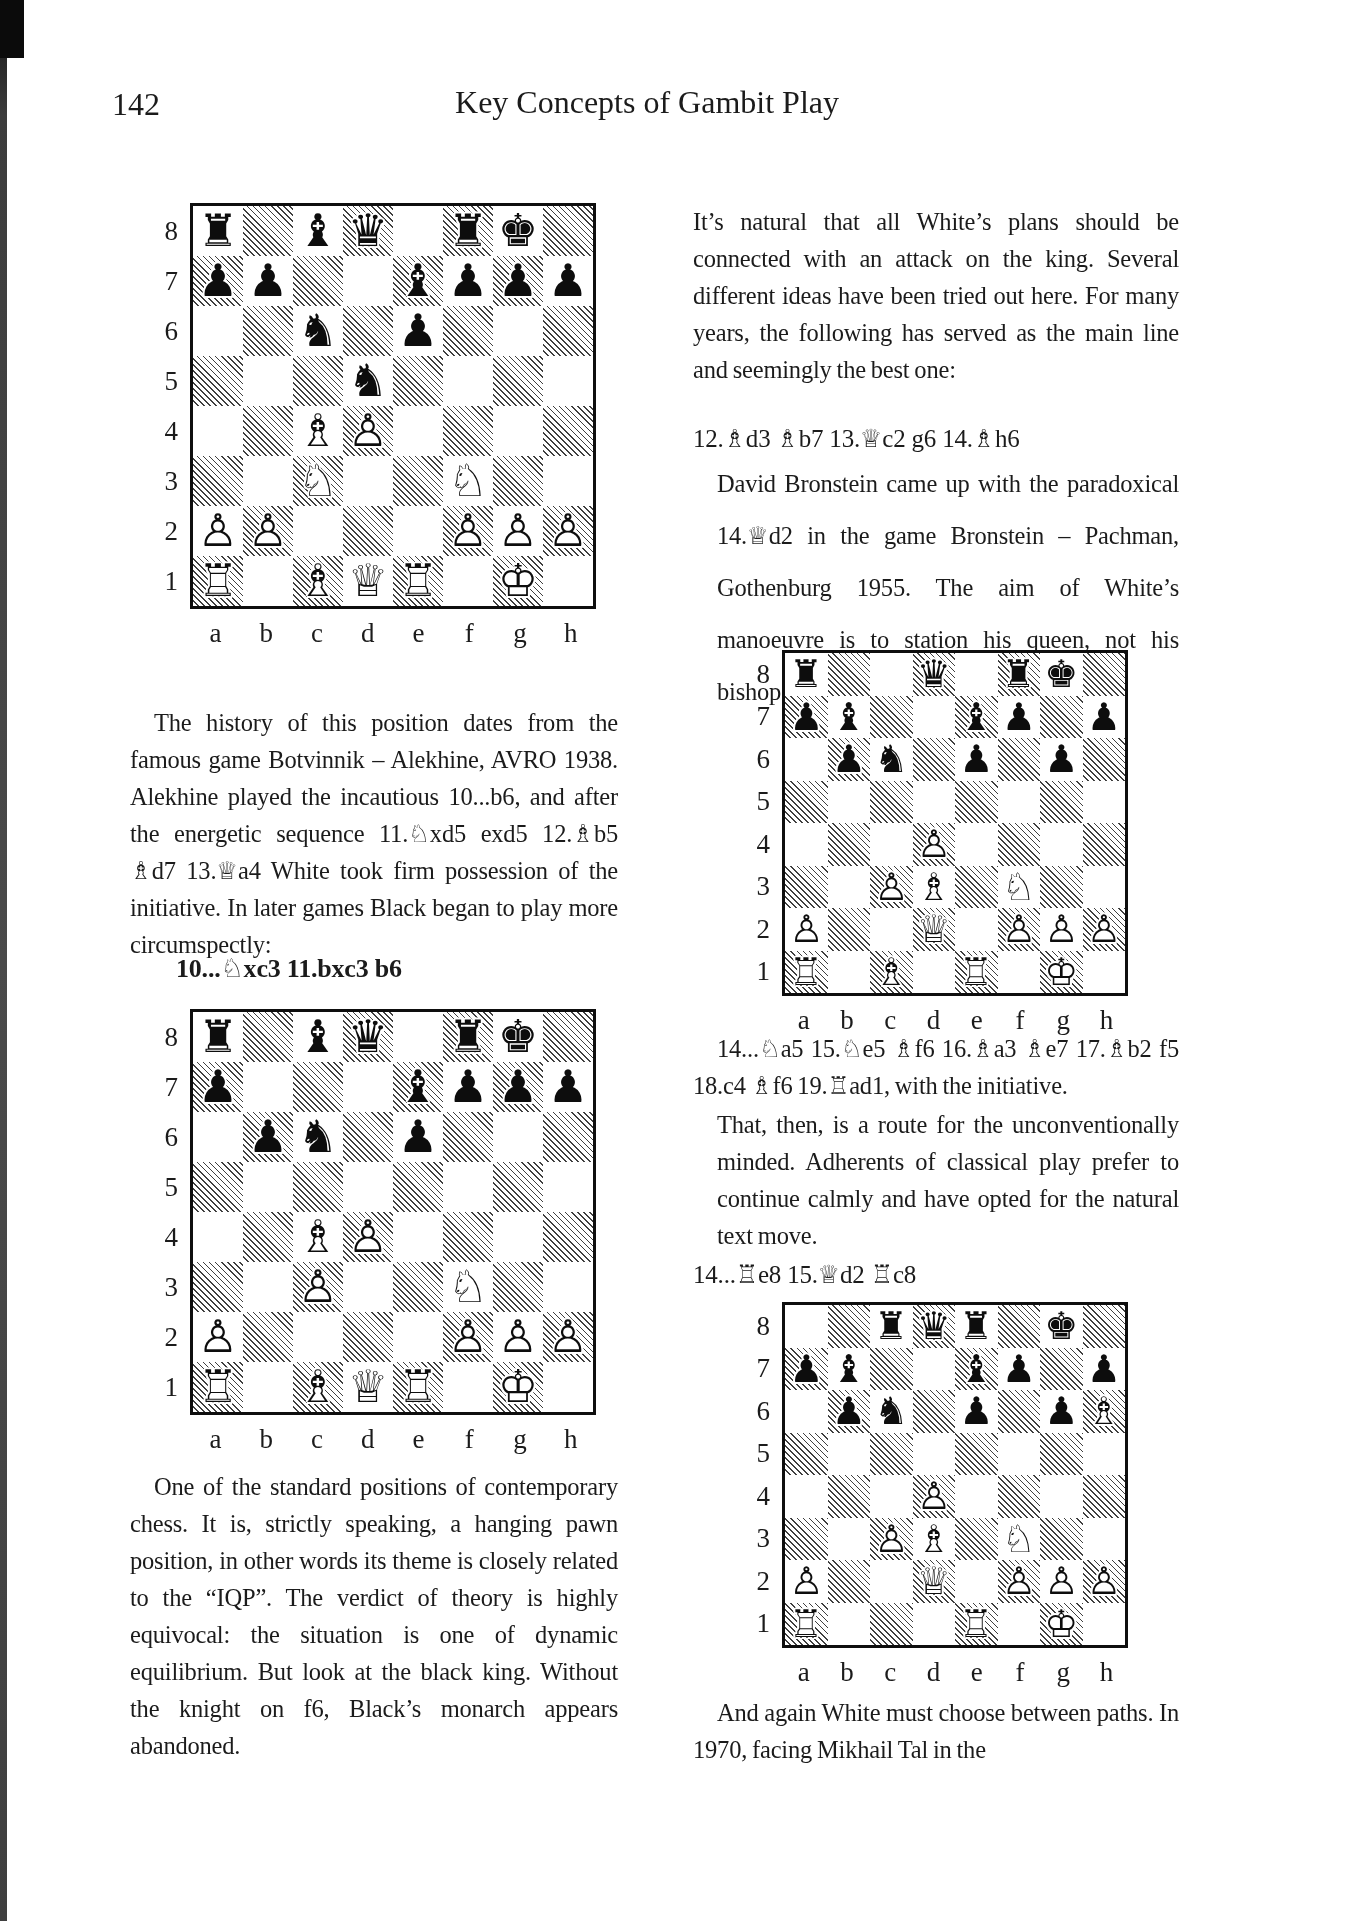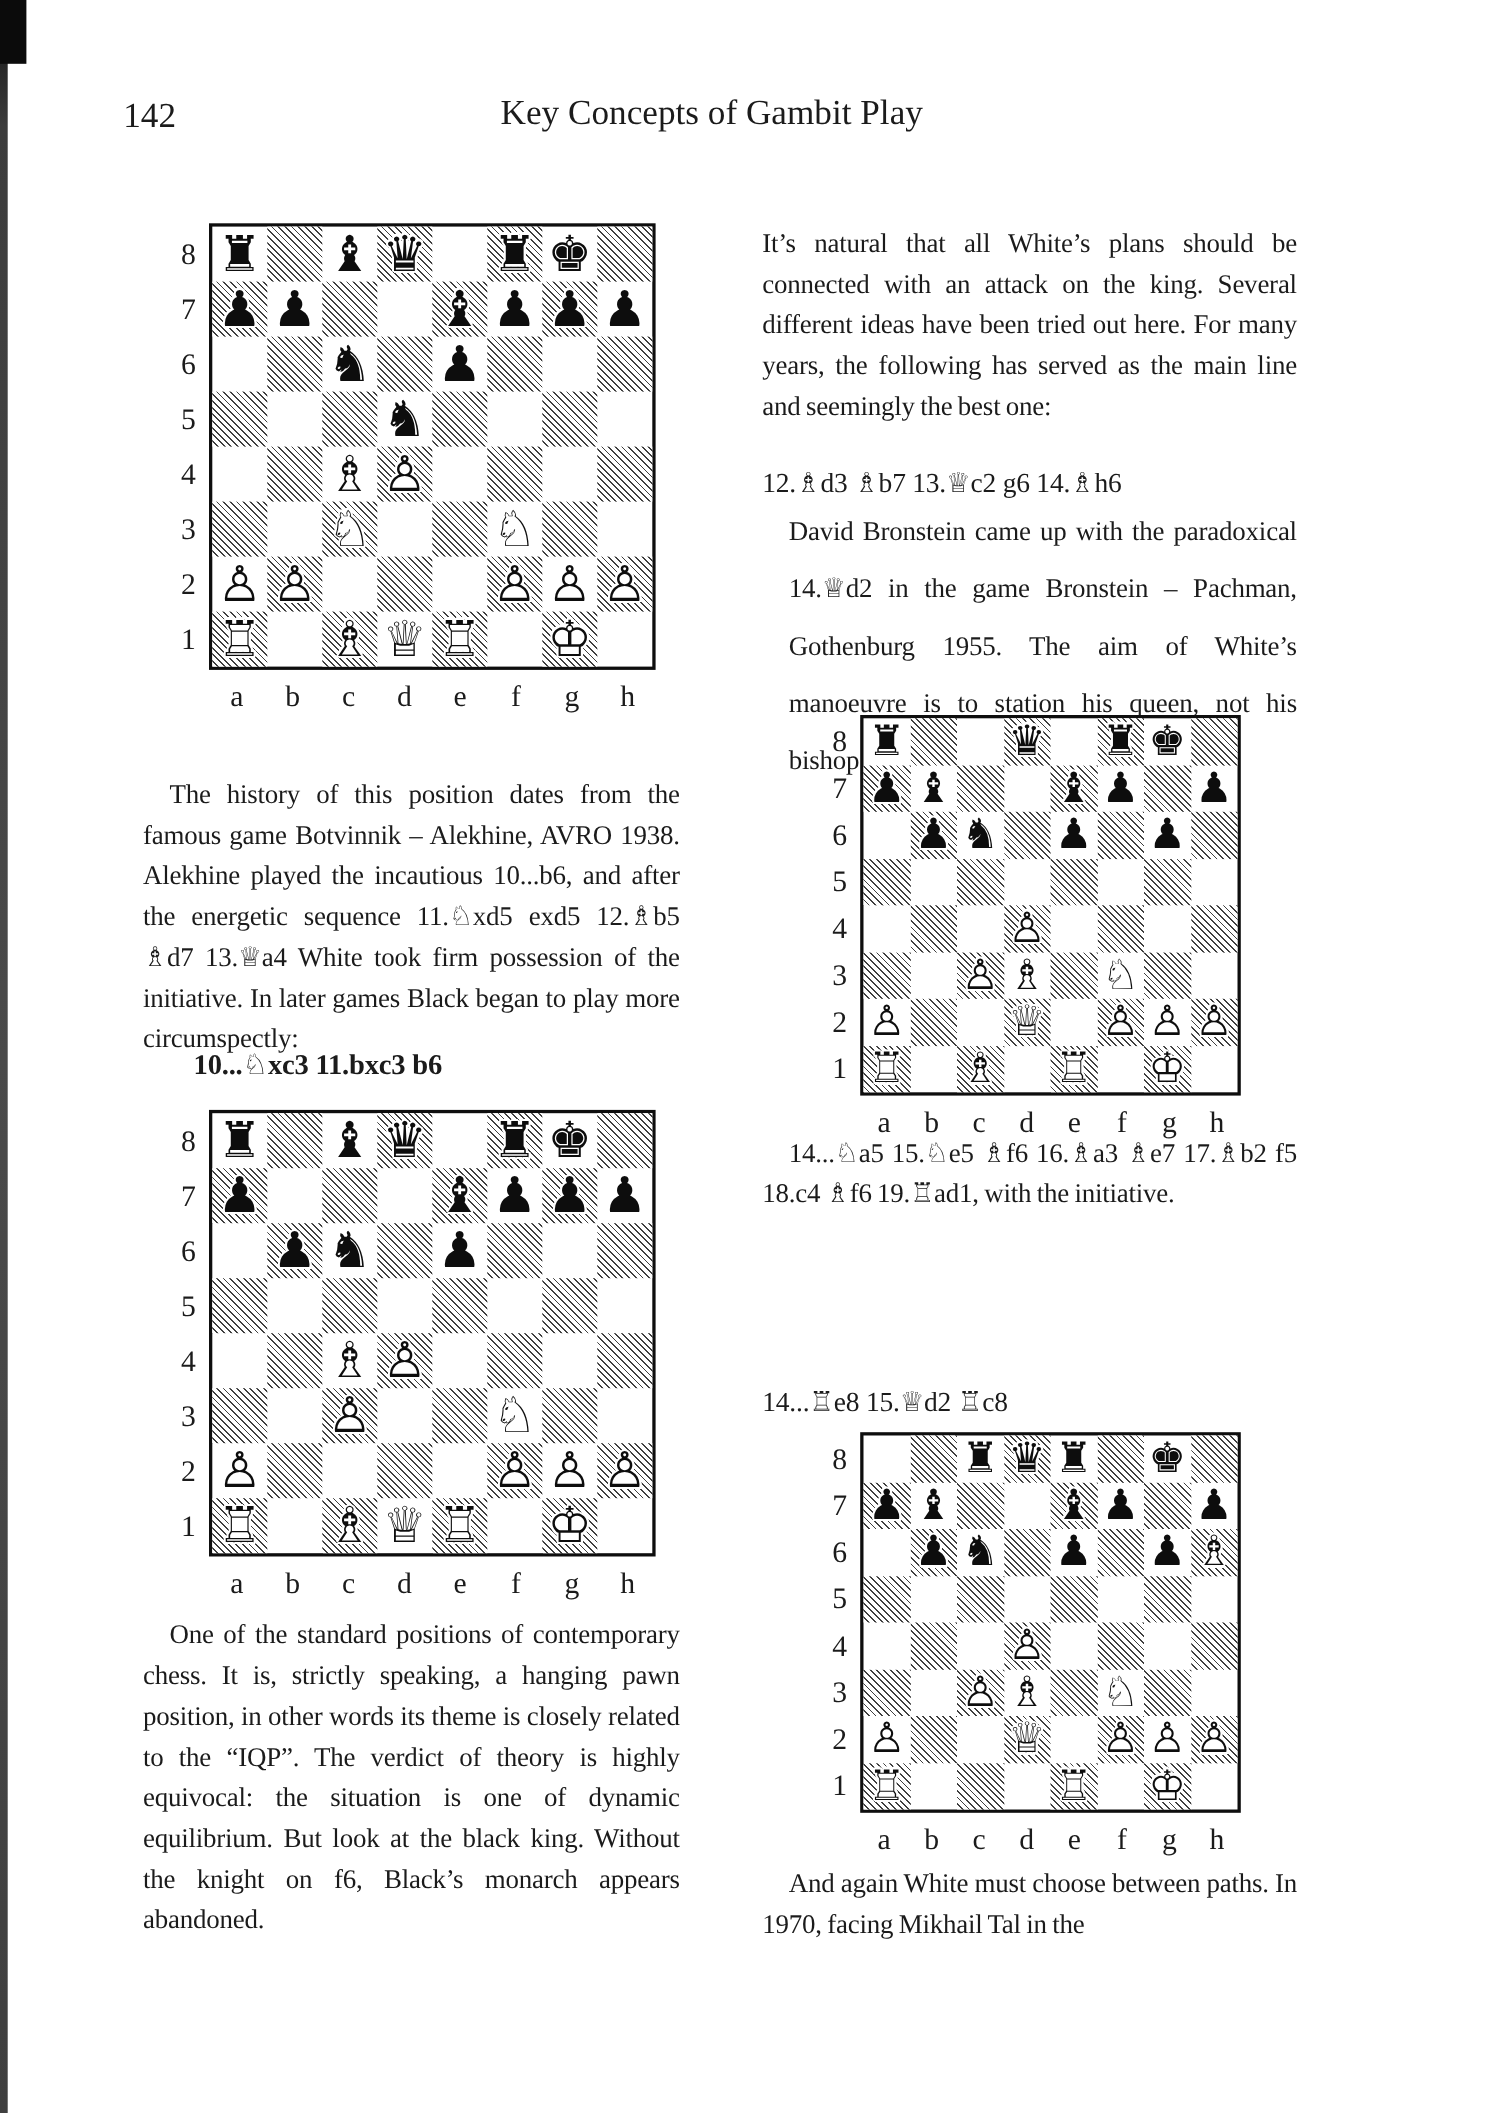--- a/index.html
+++ b/index.html
@@ -494,20 +494,21 @@
         <span>d</span>
         <span>e</span>
         <span>f</span>
         <span>g</span>
         <span>h</span>
       </div>
   </div>
 
   <div class="body-par indent" style="left:693px;top:1030px;width:486px;">14...♘a5 15.♘e5 ♗f6 16.♗a3 ♗e7 17.♗b2 f5 18.c4 ♗f6 19.♖ad1, with the initiative.</div>
 
+  <div class="body-par" style="left:717px;top:1106px;width:462px;">That, then, is a route for the unconventionally minded. Adherents of classical play prefer to continue calmly and have opted for the natural text move.</div>
 
   <div class="moves-line" style="left:693px;top:1260px;">14...♖e8 15.♕d2 ♖c8</div>
 
   <div class="diagram dg-small" style="left:782px;top:1302px;">
     <div class="ranks">
         <span>8</span>
         <span>7</span>
         <span>6</span>
         <span>5</span>
         <span>4</span>

